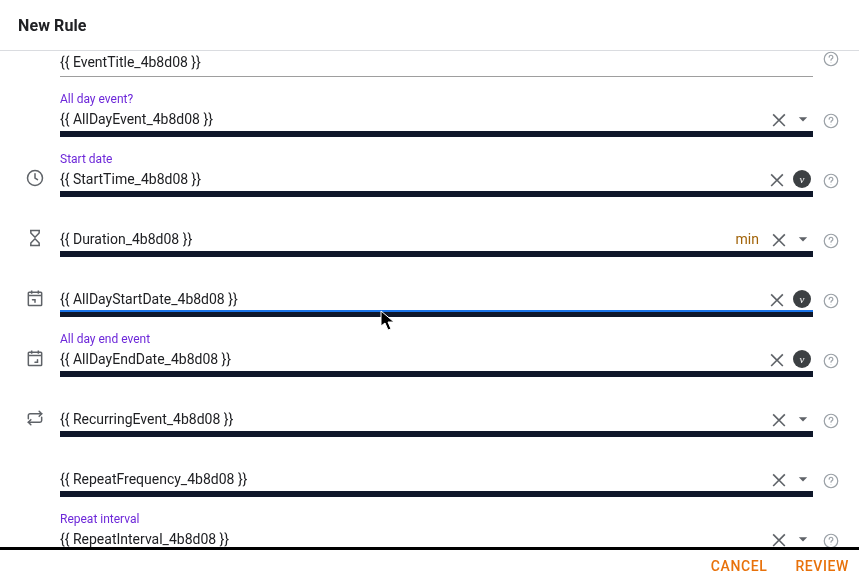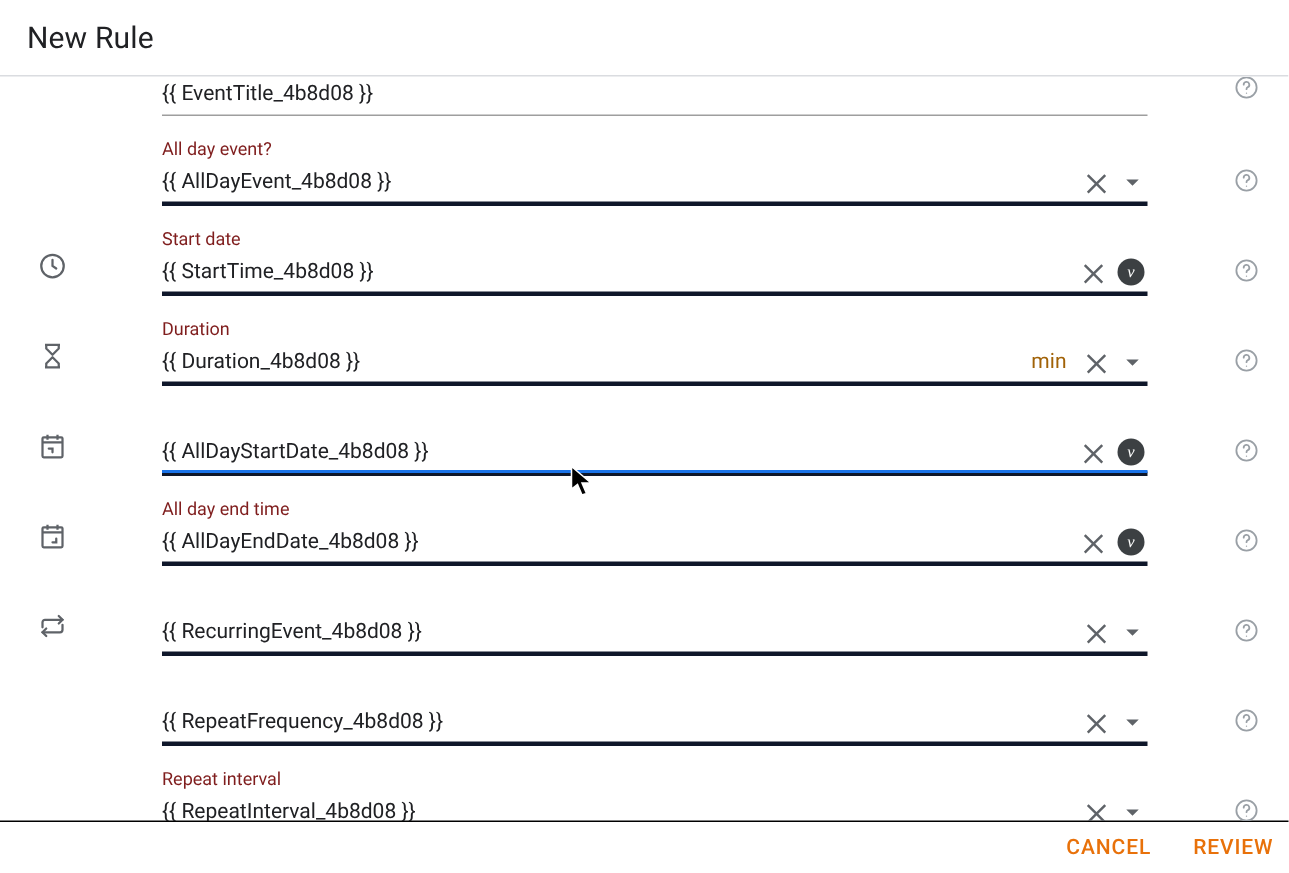--- a/index.html
+++ b/index.html
@@ -13,62 +13,61 @@
     overflow: hidden;
   }
   .header {
     height: 51px;
     border-bottom: 1px solid #dadce0;
     display: flex;
     align-items: center;
     padding: 0 18px;
   }
   .header-title {
-    font-size: 20px;
-    font-weight: 400;
+    font-size: 16px;
+    font-weight: 700;
     letter-spacing: 0.1px;
   }
   .form-scroll {
     height: 496px;
     overflow-y: auto;
     padding-top: 0;
   }
   .row {
     display: flex;
     align-items: flex-end;
     padding-left: 10px;
     padding-right: 10px;
     min-height: 60px;
-    gap: 48px;
   }
   .icon-col {
     width: 50px;
     display: flex;
     justify-content: center;
     align-items: center;
     color: #5f6368;
     padding-bottom: 6px;
     padding-top: 24px;
   }
   .icon-col svg { width: 20px; height: 20px; }
   .field-col {
     flex: 1;
     position: relative;
   }
   .field-label {
     font-size: 12px;
-    color: #7f1d1d;
+    color: #6d28d9;
     line-height: 14px;
     margin-bottom: 1px;
     margin-top: 10px;
   }
   .field-input-row {
     display: flex;
     align-items: center;
-    border-bottom: 3px solid #0f172a;
+    border-bottom: 6px solid #0f172a;
     height: 30px;
     position: relative;
   }
   .field-input-row.focus::after {
     content:'';
     position:absolute;
     left:0; right:0; bottom:-1px;
     height:2px; background:#1a73e8;
   }
   .field-value {
@@ -114,21 +113,21 @@
   }
   .help-col svg { width:18px; height:18px; }
   .partial-row .field-input-row { border-bottom:1px solid #9e9e9e;}
   .partial-row .icon-col { padding-top: 0; padding-bottom: 10px;}
   .partial-row .help-col { padding-top: 0; padding-bottom: 6px;}
   .partial-row .field-col { padding-top: 0;}
   .partial-row .field-input-row .field-value { padding-top: 0;}
 
   .footer {
     height: 35px;
-    border-top: 1px solid #000000;
+    border-top: 3px solid #000000;
     display: flex;
     justify-content: flex-end;
     align-items: center;
     padding-right: 6px;
     gap: 20px;
   }
   .footer-btn {
     color: #e8710a;
     font-size: 14px;
     font-weight: 500;
@@ -235,21 +234,20 @@
 
   <div class="row">
     <div class="icon-col">
       <span>
         <svg viewBox="0 0 24 24" fill="none" stroke="currentColor" stroke-width="1.8" stroke-linejoin="round">
             <path d="M6 3h12M6 21h12M7 3v3l5 5 5-5V3M7 21v-3l5-5 5 5v3"></path>
           </svg>
       </span>
     </div>
     <div class="field-col">
-      <div class="field-label">Duration</div>
       <div class="field-input-row">
         <span class="field-value">{{ Duration_4b8d08 }}</span>
         <span class="suffix-text">min</span>
         <span class="clear-btn">
           <svg viewBox="0 0 24 24" fill="currentColor">
               <path d="M18.3 5.71L12 12.01l-6.3-6.3-1.41 1.41 6.3 6.3-6.3 6.3 1.41 1.41 6.3-6.3 6.3 6.3 1.41-1.41-6.3-6.3 6.3-6.3z"></path>
             </svg>
         </span>
         <span class="chevron">
           <svg viewBox="0 0 24 24" fill="currentColor">
@@ -305,21 +303,21 @@
     <div class="icon-col">
       <span>
         <svg viewBox="0 0 24 24" fill="none" stroke="currentColor" stroke-width="1.8">
             <rect x="4" y="5" width="16" height="16" rx="1"></rect>
             <path d="M4 9h16M8 3v4M16 3v4"></path>
             <path d="M12 17h3v-3" stroke-linecap="round"></path>
           </svg>
       </span>
     </div>
     <div class="field-col">
-      <div class="field-label">All day end time</div>
+      <div class="field-label">All day end event</div>
       <div class="field-input-row">
         <span class="field-value">{{ AllDayEndDate_4b8d08 }}</span>
         <span class="clear-btn">
           <svg viewBox="0 0 24 24" fill="currentColor">
               <path d="M18.3 5.71L12 12.01l-6.3-6.3-1.41 1.41 6.3 6.3-6.3 6.3 1.41 1.41 6.3-6.3 6.3 6.3 1.41-1.41-6.3-6.3 6.3-6.3z"></path>
             </svg>
         </span>
         <span class="chip">v</span>
       </div>
     </div>

